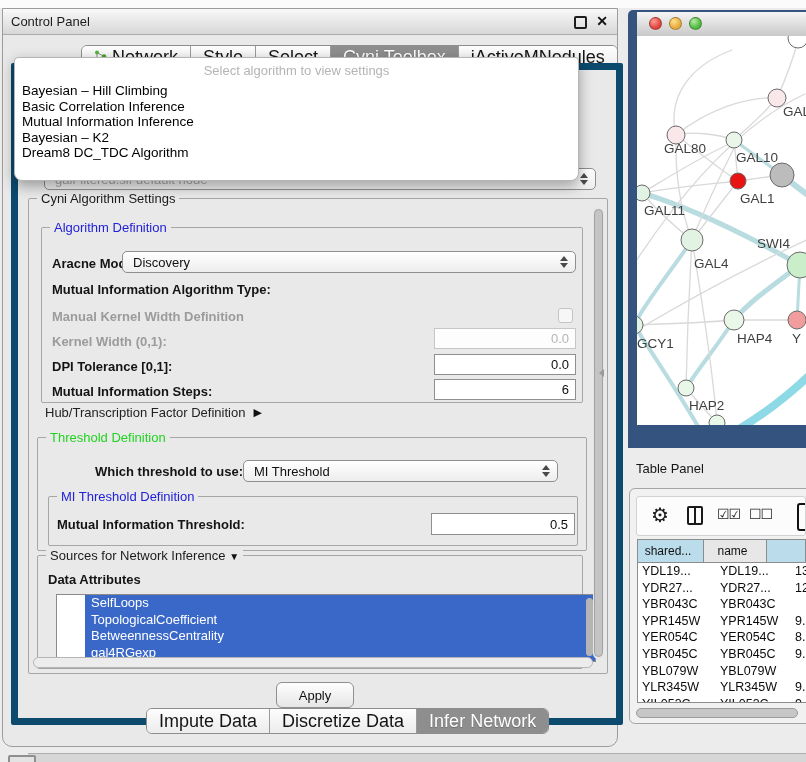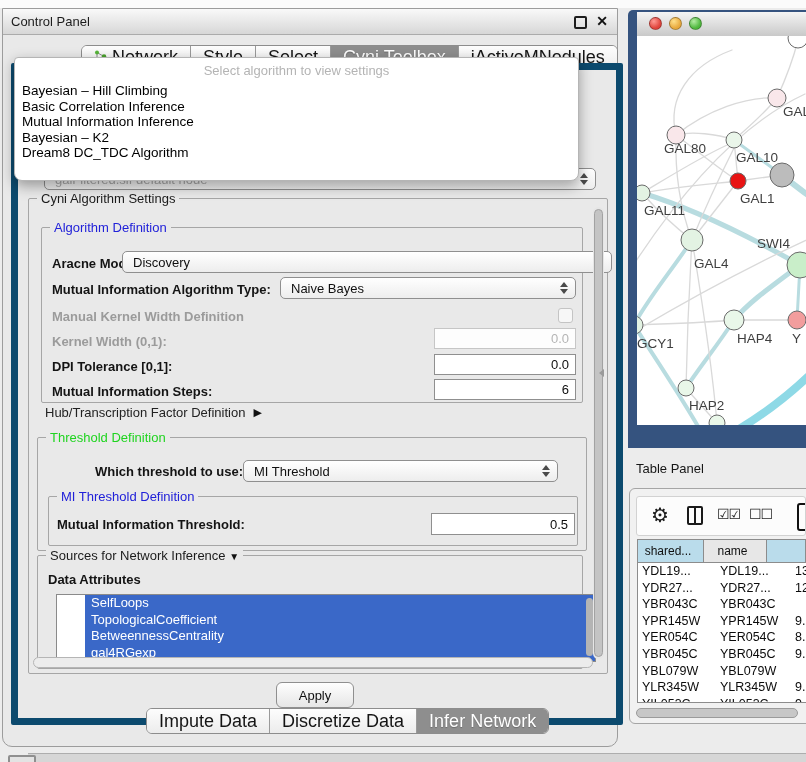--- a/index.html
+++ b/index.html
@@ -171,36 +171,29 @@
           </span>
       </div>
 
       <div class="fs" id="settings-fs" style="left:10px;top:128px;width:578px;height:474px;">
         <span class="leg">Cyni Algorithm Settings</span>
 
         <div class="fs" style="left:12px;top:28px;width:540px;height:174px;">
           <span class="leg blue">Algorithm Definition</span>
 
           <span class="lbl" style="left:10px;top:28px;">Aracne Mode:</span>
-          <div class="combo" style="left:80px;top:23px;width:490px;">
+          <div class="combo" style="left:80px;top:23px;width:454px;">
             <span class="val">Discovery</span>
             <span class="stepper">
                 <span class="tri-up"></span>
                 <span class="tri-down"></span>
               </span>
           </div>
 
           <span class="lbl" style="left:10px;top:54px;">Mutual Information Algorithm Type:</span>
-          <div class="combo" style="left:238px;top:49px;width:296px;">
-            <span class="val">Naive Bayes</span>
-            <span class="stepper">
-                <span class="tri-up"></span>
-                <span class="tri-down"></span>
-              </span>
-          </div>
 
           <span class="lbl dis" style="left:10px;top:81px;">Manual Kernel Width Definition</span>
           <span class="checkbox" style="left:516px;top:80px;"></span>
 
           <span class="lbl dis" style="left:10px;top:106px;">Kernel Width (0,1):</span>
           <div class="inp dis" style="left:392px;top:100px;width:142px;">0.0</div>
 
           <span class="lbl" style="left:10px;top:131px;">DPI Tolerance [0,1]:</span>
           <div class="inp" style="left:392px;top:126px;width:142px;">0.0</div>
 

